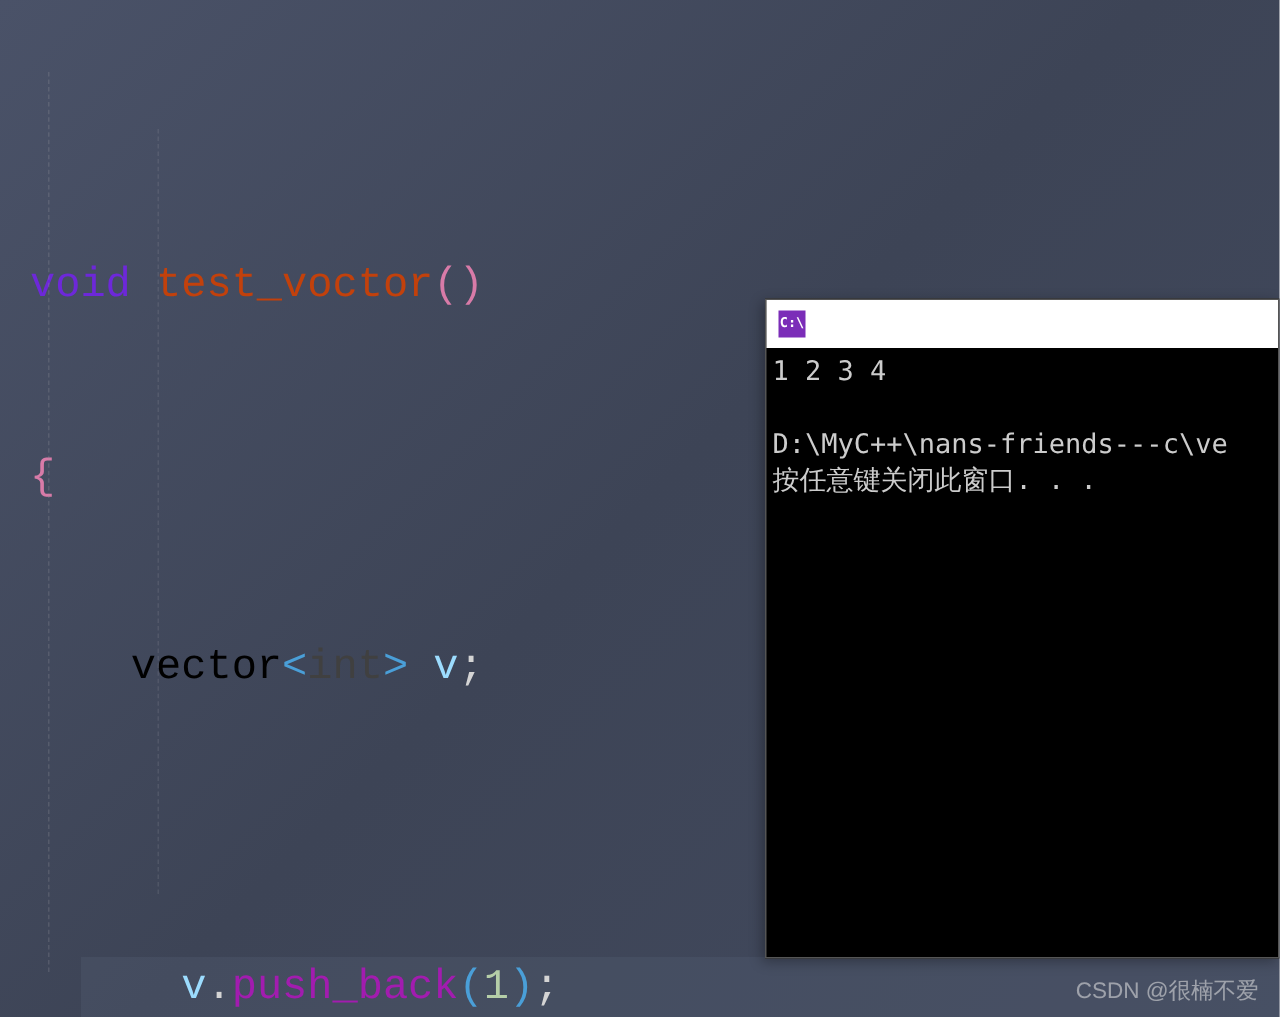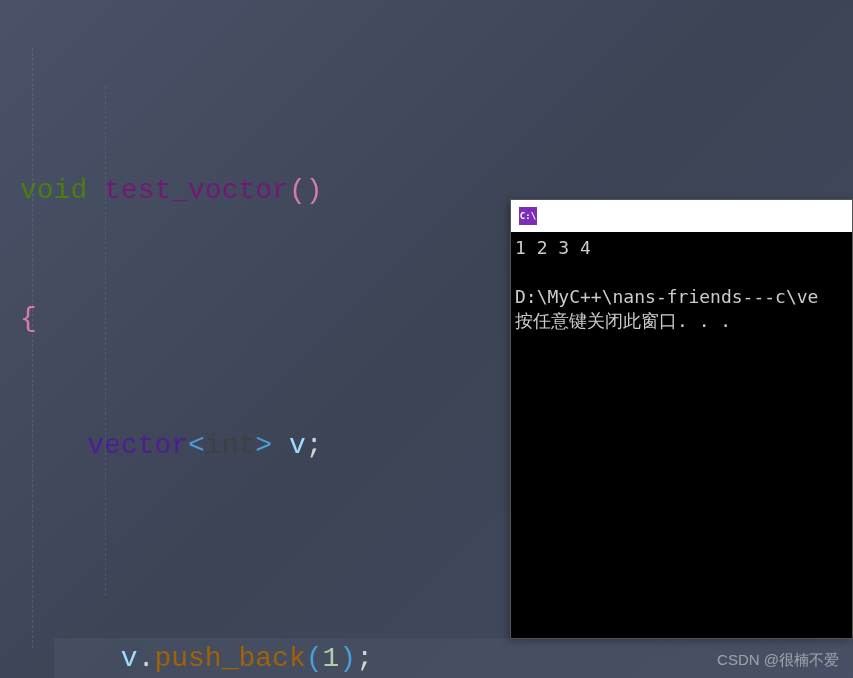--- a/index.html
+++ b/index.html
@@ -39,30 +39,30 @@
       border-left: 1px dashed rgba(150,150,160,0.2);
     }
     .line {
       padding-left: 0;
     }
     .highlight-line {
       background: rgba(80, 90, 110, 0.4);
       display: inline-block;
       width: 100%;
     }
-    .kw-void { color: #4d7c0f; }
+    .kw-void { color: #6d28d9; }
     .kw-type { color: #404040; }
-    .fn-name { color: #701a75; }
+    .fn-name { color: #c2410c; }
     .paren-pink { color: #d87ba8; }
     .bracket-blue { color: #4a9fd8; }
     .var-blue { color: #9cdcfe; }
-    .type-green { color: #4c1d95; }
+    .type-green { color: #000000; }
     .num { color: #b5cea8; }
     .semicolon { color: #d4d4d4; }
-    .method { color: #a16207; }
+    .method { color: #a21caf; }
     .default { color: #d4d4d4; }
 
     .console-window {
       position: absolute;
       top: 199px;
       left: 510px;
       width: 343px;
       height: 440px;
       background: #000;
       border: 1px solid #555;

